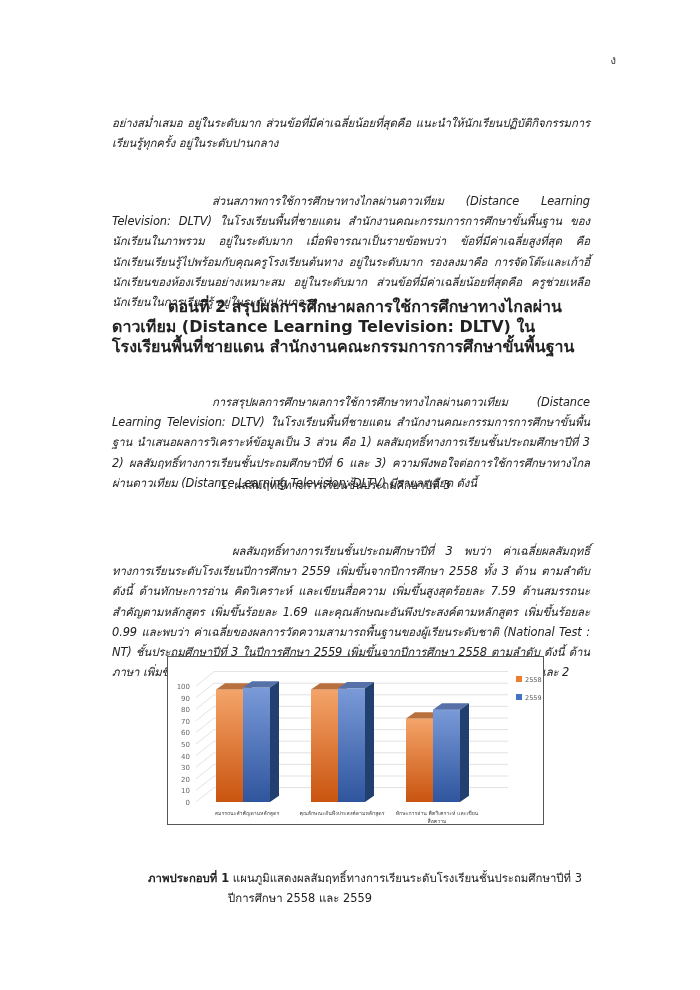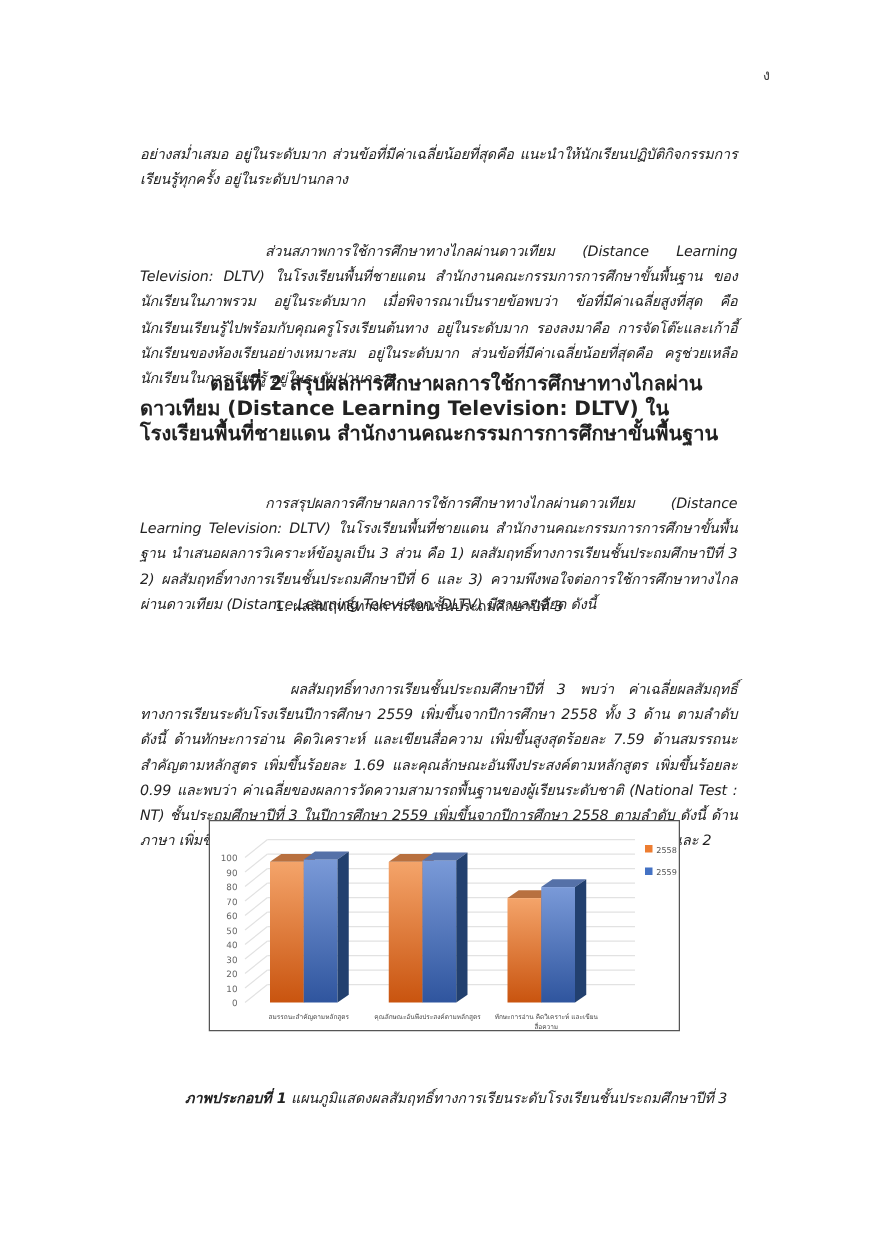--- a/index.html
+++ b/index.html
@@ -5,21 +5,21 @@
   html,body{margin:0;padding:0;background:#fff;}
   body{width:700px;height:990px;position:relative;overflow:hidden;font-family:"DejaVu Sans","Liberation Sans",sans-serif;color:#222;}
   .page-num{position:absolute;right:84px;top:50px;font-size:12px;color:#444;}
   .para{position:absolute;left:112px;width:478px;font-size:11.4px;line-height:20.2px;text-align:justify;letter-spacing:-0.1px;font-style:italic;}
   .para p{margin:0;}
   .indent{text-indent:100px;}
   .heading{position:absolute;left:112px;width:480px;font-size:16px;line-height:20.2px;font-weight:bold;}
   .heading .l1{text-indent:56px;}
   .sub{position:absolute;left:220px;font-size:11.4px;}
   .chart-box{position:absolute;left:167px;top:656px;width:375px;height:167px;border:1.5px solid #555;background:#fff;}
-  .caption{position:absolute;left:148px;top:868px;font-size:11.4px;line-height:20px;font-style:italic;}
+  .caption{position:absolute;left:148px;top:868px;font-size:11.4px;line-height:20px;}
   .caption b{font-weight:bold;}
   .caption .l2{padding-left:80px;}
   svg text{font-family:"DejaVu Sans",sans-serif;}
 </style>
 </head>
 <body>
 
 <div class="page-num">ง</div>
 
 <div class="para" style="top:113px;">
@@ -113,13 +113,14 @@
       <text x="269" y="166" font-size="5.2" fill="#444" text-anchor="middle">สื่อความ</text>
       <rect x="348" y="19" width="6" height="6" fill="#ED7D31"></rect>
       <text x="357" y="25" font-size="6.5" fill="#555">2558</text>
       <rect x="348" y="37" width="6" height="6" fill="#4472C4"></rect>
       <text x="357" y="43" font-size="6.5" fill="#555">2559</text>
     </svg>
 </div>
 
 <div class="caption">
   <div><b>ภาพประกอบที่ 1</b><span> แผนภูมิแสดงผลสัมฤทธิ์ทางการเรียนระดับโรงเรียนชั้นประถมศึกษาปีที่ 3</span></div>
+  <div class="l2">ปีการศึกษา 2558 และ 2559</div>
 </div>
 
 </body></html>

